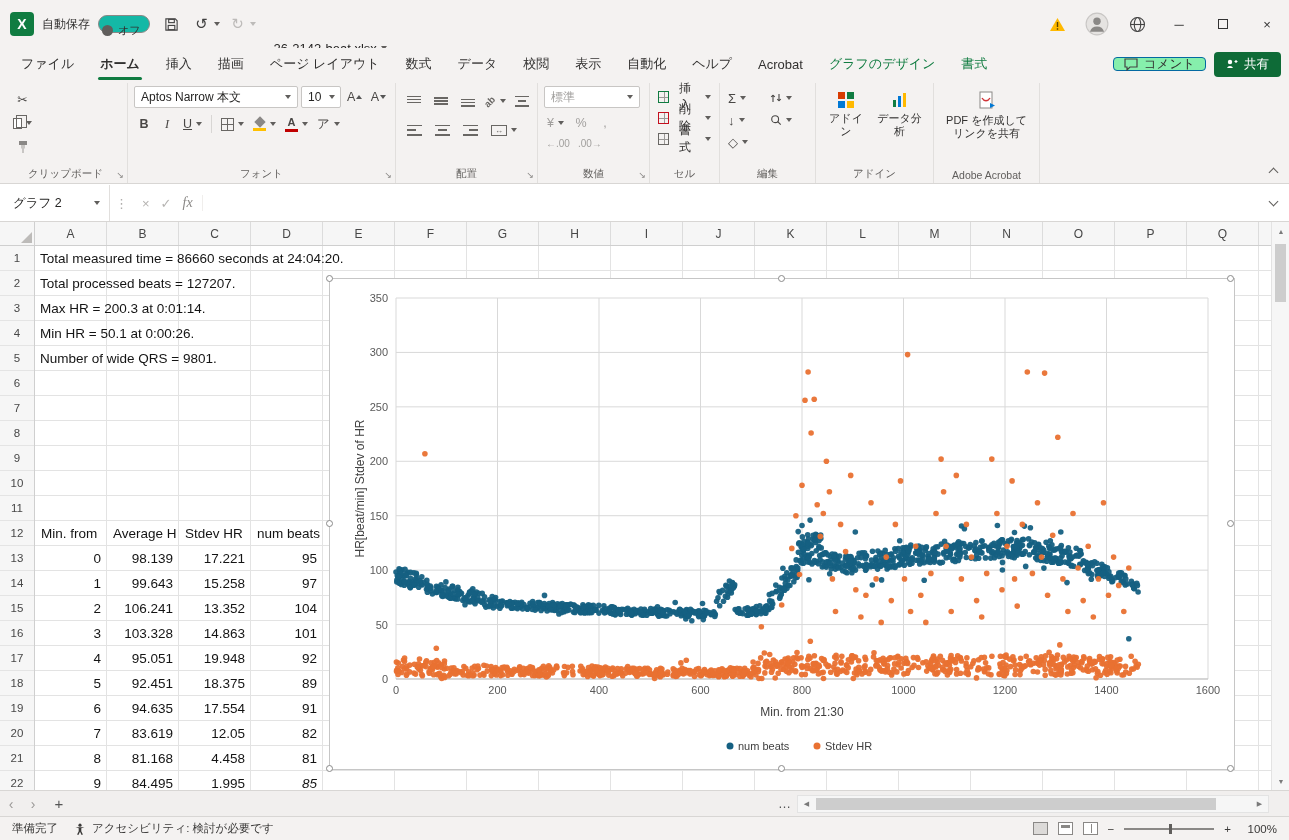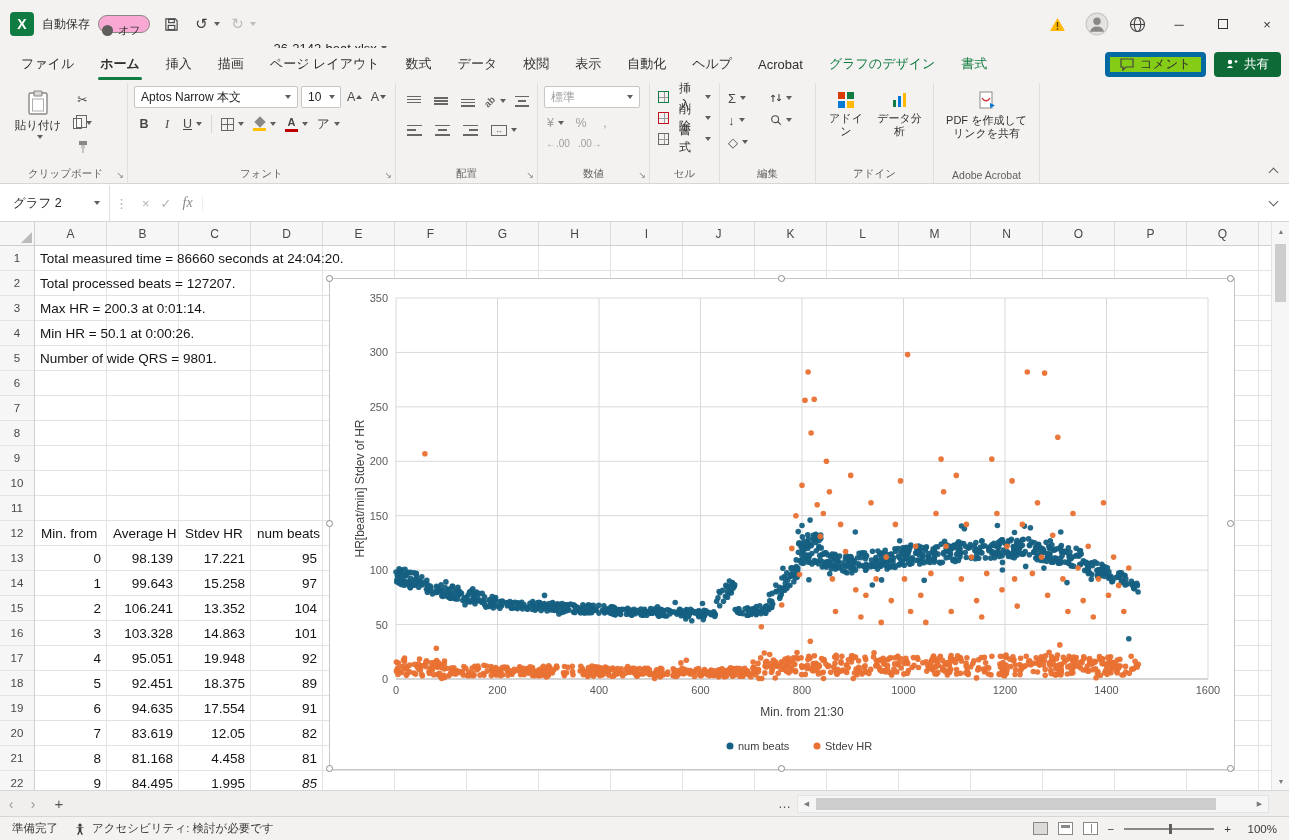--- a/index.html
+++ b/index.html
@@ -4,42 +4,42 @@
 <style>
   html,body{margin:0;padding:0;width:1289px;height:840px;overflow:hidden;
     font-family:"Liberation Sans","DejaVu Sans",sans-serif;font-size:12px;color:#252423;background:#fff;}
   *{box-sizing:border-box;}
   button{font-family:inherit;background:none;border:none;padding:0;cursor:default;color:inherit;}
 
   
   .titlebar{position:absolute;top:0;left:0;right:0;height:48px;background:#f4f2f1;display:flex;align-items:center;padding:0 0 0 10px;gap:8px;}
   .xlogo{width:24px;height:24px;border-radius:4px;background:#107C41;display:flex;align-items:center;justify-content:center;color:#fff;font-weight:700;font-size:14px;}
   .as-label{font-size:12px;color:#323130;}
-  .as-toggle{display:flex;align-items:center;gap:5px;background:#f9a8d4;border:1px solid #8a8886;border-radius:10px;height:18px;padding:13px 8px 1px 3px;font-size:11px;color:#323130;}
+  .as-toggle{display:flex;align-items:center;gap:5px;background:#14b8a6;border:1px solid #8a8886;border-radius:10px;height:18px;padding:13px 8px 1px 3px;font-size:11px;color:#323130;}
   .knob{width:11px;height:11px;border-radius:50%;background:#605e5c;display:inline-block;}
   .tbbtn{width:28px;height:28px;display:flex;align-items:center;justify-content:center;font-size:15px;color:#404040;border-radius:4px;gap:2px;}
   .tbbtn.dis{color:#bdbbb9;}
   .dd{display:inline-block;width:0;height:0;border-left:3.5px solid transparent;border-right:3.5px solid transparent;border-top:4px solid #605e5c;margin-left:4px;vertical-align:middle;}
   .dis .dd{border-top-color:#bdbbb9;}
   .doctitle{display:flex;align-items:center;font-size:13px;color:#252423;padding:4px 8px;border-radius:4px;margin-top:48px;}
   .searchbox{position:absolute;left:478px;top:9px;width:350px;height:30px;background:#fbfbfa;border:1px solid #e1dfdd;border-radius:4px;display:flex;align-items:center;gap:9px;padding:0 11px;color:#605e5c;font-size:13px;}
   .tbright{margin-left:auto;display:flex;align-items:center;height:48px;}
   .tbiico{width:40px;height:48px;display:flex;align-items:center;justify-content:center;}
   .winbtn{width:44px;height:48px;display:flex;align-items:center;justify-content:center;font-size:13px;color:#333;}
   .maxbox{width:10px;height:10px;border:1.3px solid #333;display:inline-block;}
 
   
   .tabrow{position:absolute;top:48px;left:0;right:0;height:32px;background:#f4f2f1;display:flex;align-items:stretch;padding:0 8px;}
   .tablist{display:flex;align-items:stretch;}
   .rtab{padding:0 13px;display:flex;align-items:center;font-size:13px;color:#323130;position:relative;white-space:nowrap;}
   .rtab.active{font-weight:700;}
   .rtab.active::after{content:"";position:absolute;left:11px;right:11px;bottom:0;height:3px;background:#107C41;border-radius:2px;}
   .rtab.ctx{color:#107C41;}
   .tabrow-right{margin-left:auto;display:flex;gap:8px;align-items:center;}
-  .comment-btn{border:5px solid #0369a1;background:#84cc16;border-radius:4px;height:25px;padding:0 10px;display:flex;gap:6px;align-items:center;font-size:12.5px;color:#323130;}
+  .comment-btn{border:1px solid #0369a1;background:#86efac;border-radius:4px;height:14px;padding:0 10px;display:flex;gap:6px;align-items:center;font-size:12.5px;color:#323130;}
   .share-btn{background:#0e6b37;color:#fff;border-radius:4px;height:25px;padding:0 12px;display:flex;gap:6px;align-items:center;font-size:12.5px;}
 
   
   .ribbon{position:absolute;top:80px;left:0;right:0;height:104px;background:#f4f2f1;border-bottom:1px solid #d8d6d4;display:flex;padding:3px 4px 0 4px;}
   .grp{position:relative;border-right:1px solid #e1dfdd;padding:3px 6px 16px 6px;flex:0 0 auto;}
   .grp-label{position:absolute;bottom:2px;left:0;right:0;text-align:center;font-size:10.5px;color:#605e5c;white-space:nowrap;}
   .launcher{position:absolute;right:3px;bottom:3px;font-size:9px;color:#8a8886;line-height:1;}
   .mini{height:22px;min-width:20px;display:inline-flex;align-items:center;justify-content:center;font-size:12.5px;color:#494745;padding:0 3px;border-radius:2px;}
   .vsep{display:inline-block;width:1px;height:18px;background:#d8d6d4;margin:0 3px;vertical-align:middle;}
   .combo{background:#fff;border:1px solid #c8c6c4;border-radius:2px;height:22px;display:flex;align-items:center;justify-content:space-between;gap:4px;padding:0 6px;font-size:12px;color:#252423;}
@@ -251,29 +251,20 @@
             <path d="M8.5 3.5h3M10 2v3" stroke="#fff" stroke-width="1.2"></path>
           </svg>
         <span>共有</span>
       </button>
     </div>
   </div>
 
   <div class="ribbon">
 
     <div class="grp g-clip">
-      <button class="paste-btn">
-        <svg width="22" height="26" viewBox="0 0 22 26">
-            <rect x="2" y="3" width="18" height="21" rx="1.5" fill="#fff" stroke="#8a8886" stroke-width="1.4"></rect>
-            <rect x="7" y="1" width="8" height="5" rx="1" fill="#d8d6d4" stroke="#8a8886" stroke-width="1.2"></rect>
-            <rect x="5.5" y="9" width="11" height="12" fill="#fff" stroke="#b0aeac"></rect>
-          </svg>
-        <span>貼り付け</span>
-        <span class="dd"></span>
-      </button>
       <div class="clip-col">
         <button class="mini">
             <span>✂</span>
           </button>
         <button class="mini">
             <span class="copy-ic"></span>
             <span class="dd"></span>
           </button>
         <button class="mini">
           <svg width="12" height="14" viewBox="0 0 12 14">

